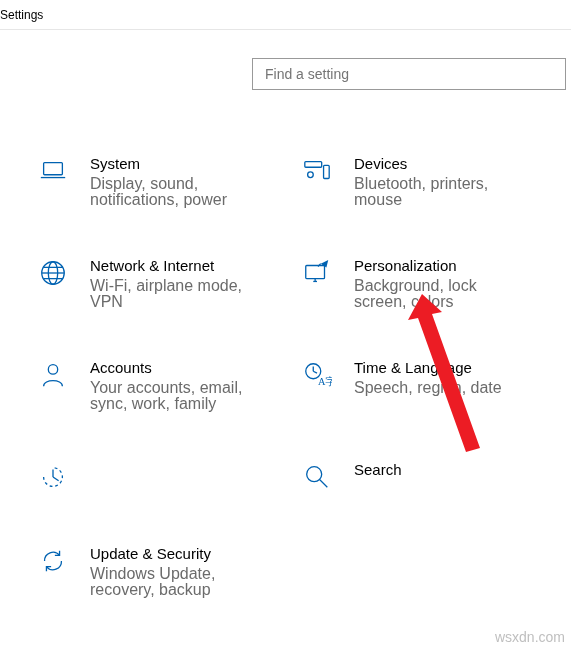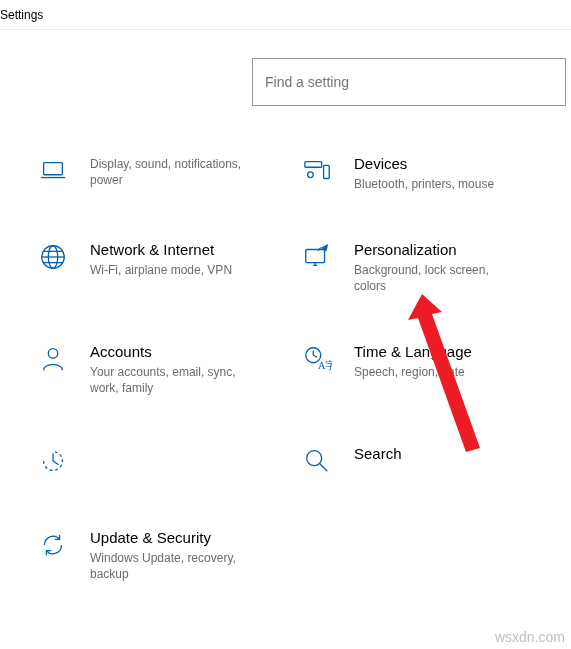--- a/index.html
+++ b/index.html
@@ -19,21 +19,21 @@
     padding-left: 0;
     font-size: 12px;
     border-bottom: 1px solid #e6e6e6;
   }
   .search-wrap {
     margin: 28px 0 0 252px;
     width: 314px;
   }
   .search {
     width: 100%;
-    height: 48px;
+    height: 32px;
     border: 1px solid #999;
     padding: 0 12px;
     font-size: 14px;
     font-family: inherit;
     outline: none;
   }
   .grid {
     position: absolute;
     left: 38px;
     top: 154px;
@@ -53,21 +53,21 @@
     flex: 0 0 34px;
     color: #000000;
     display: flex;
     align-items: flex-start;
     justify-content: flex-start;
     margin-top: 2px;
   }
   .icon svg { width: 30px; height: 30px; stroke: #0062b1; fill: none; stroke-width: 1.4; }
   .txt { margin-left: 18px; padding-right: 12px; }
   .ttl { font-size: 15px; color: #000; line-height: 20px; }
-  .desc { font-size: 12px; color: #6b6b6b; line-height: 16px; margin-top: 2px; max-width: 170px; }
+  .desc { font-size: 16px; color: #6b6b6b; line-height: 16px; margin-top: 2px; max-width: 170px; }
   .watermark {
     position: absolute;
     right: 6px;
     bottom: 4px;
     font-size: 14px;
     color: #bfbfbf;
   }
   .arrow {
     position: absolute;
     pointer-events: none;
@@ -88,20 +88,21 @@
 
   <div class="row">
     <div class="tile">
       <span class="icon">
         <svg viewBox="0 0 32 32">
             <rect x="6" y="7" width="20" height="13" rx="1"></rect>
             <line x1="3" y1="23" x2="29" y2="23"></line>
           </svg>
       </span>
       <div class="txt">
+        <div class="ttl">System</div>
         <div class="desc">Display, sound, notifications, power</div>
       </div>
     </div>
     <div class="tile right-col">
       <span class="icon">
         <svg viewBox="0 0 32 32">
             <rect x="3" y="6" width="18" height="6" rx="1"></rect>
             <rect x="23" y="10" width="6" height="14" rx="1"></rect>
             <circle cx="9" cy="20" r="3"></circle>
           </svg>

